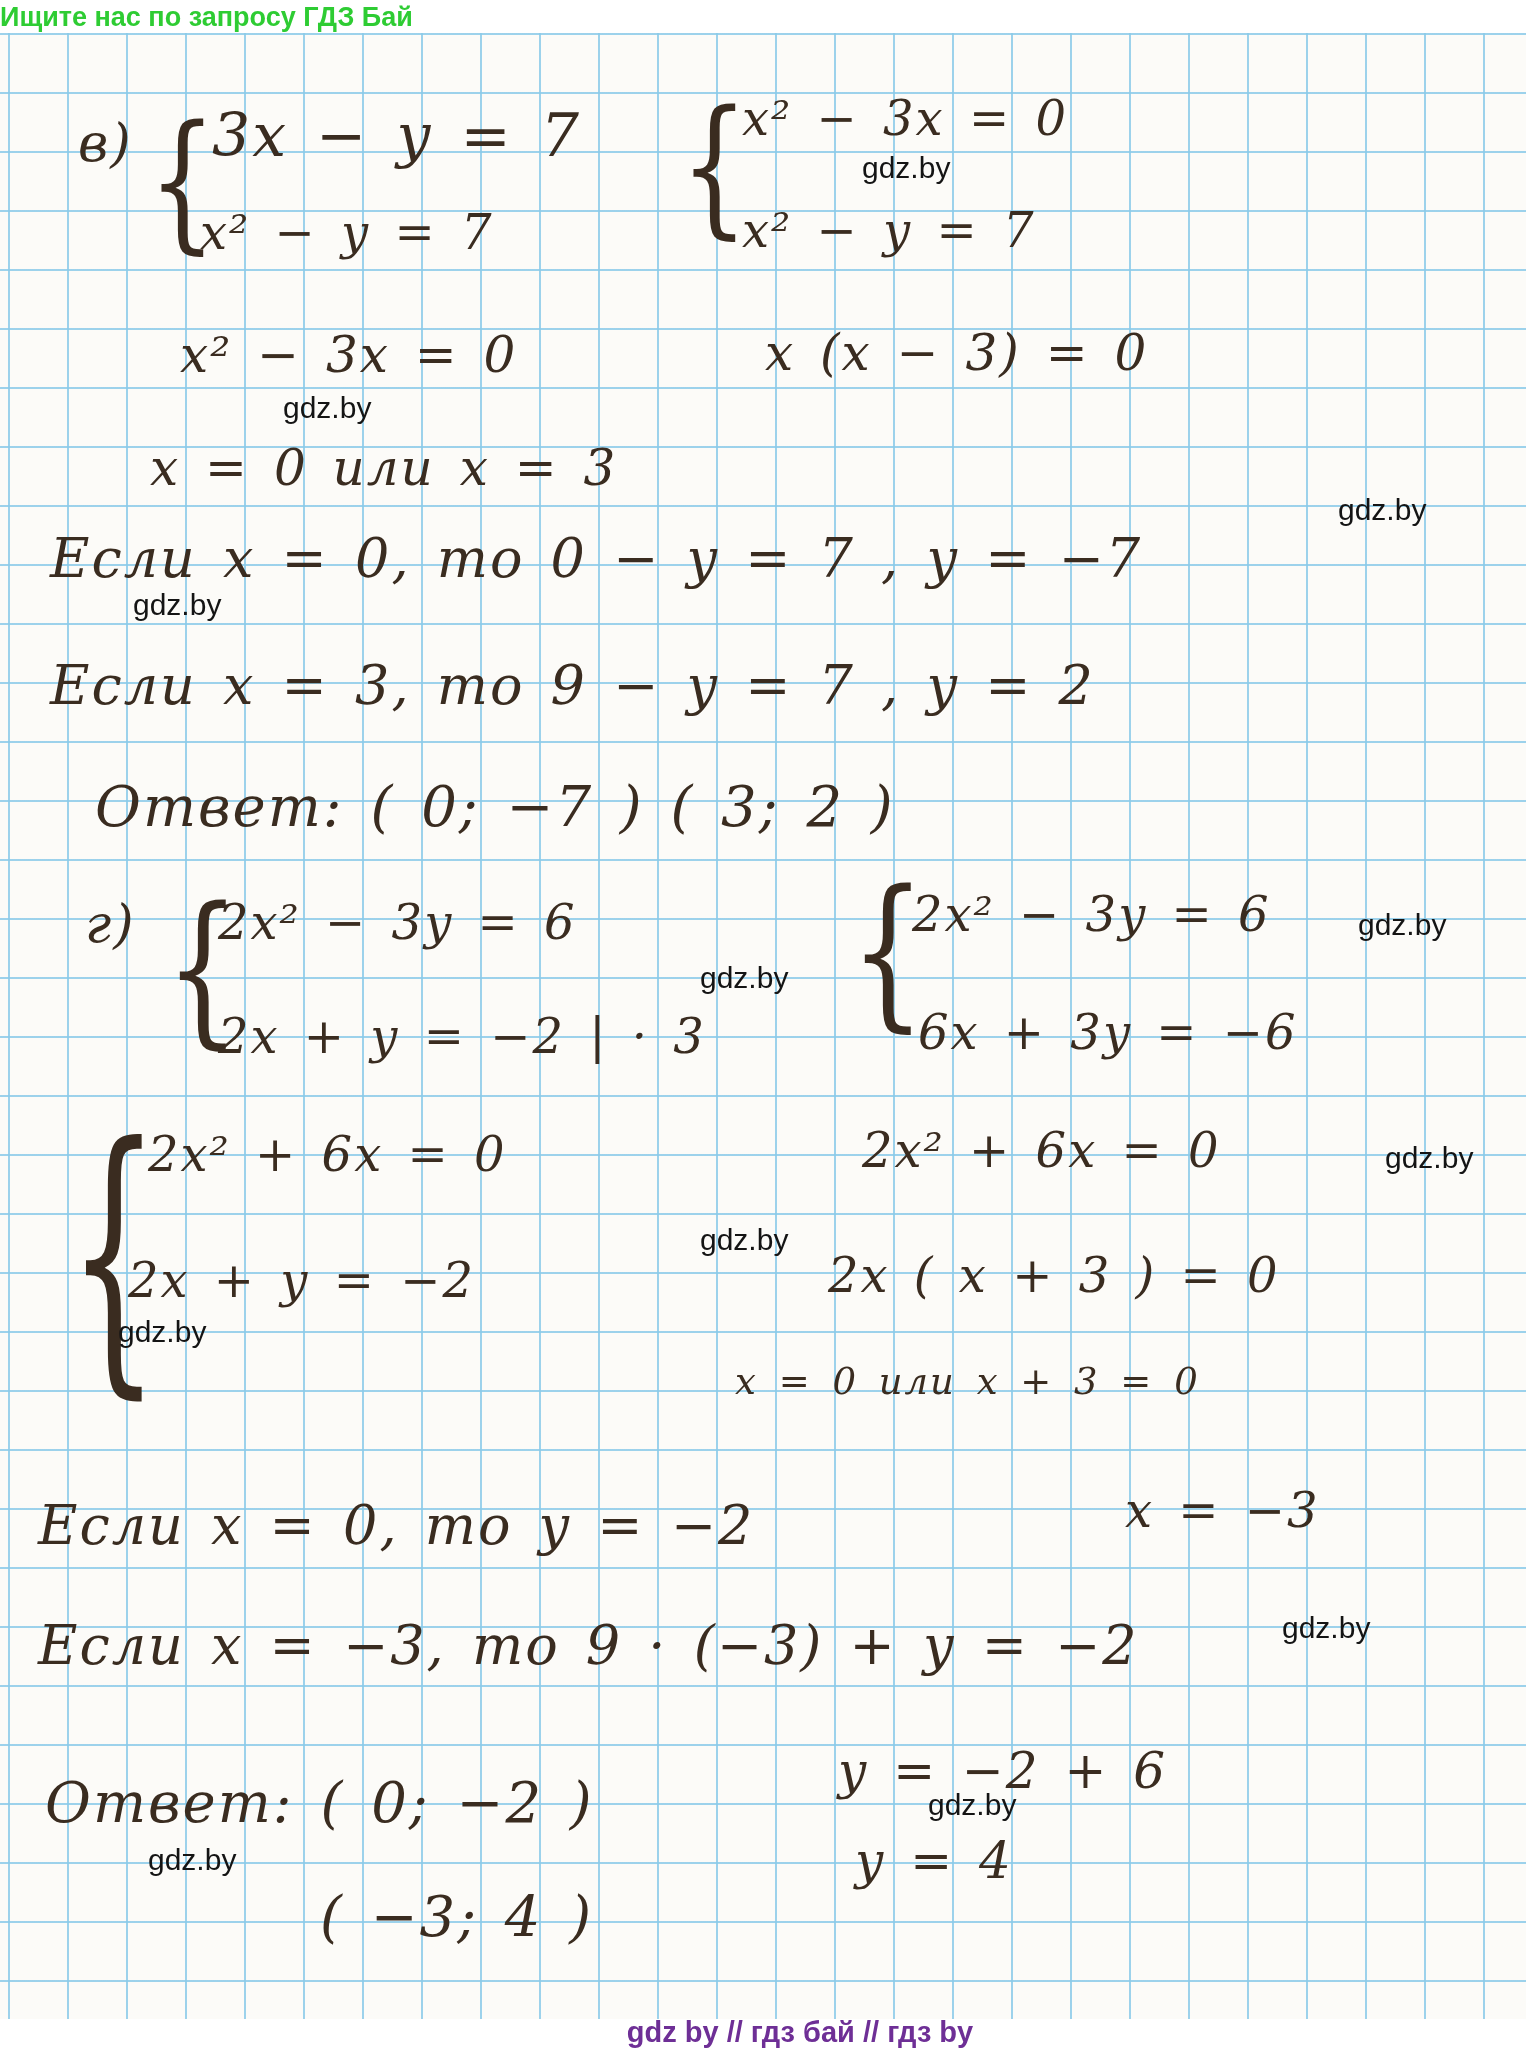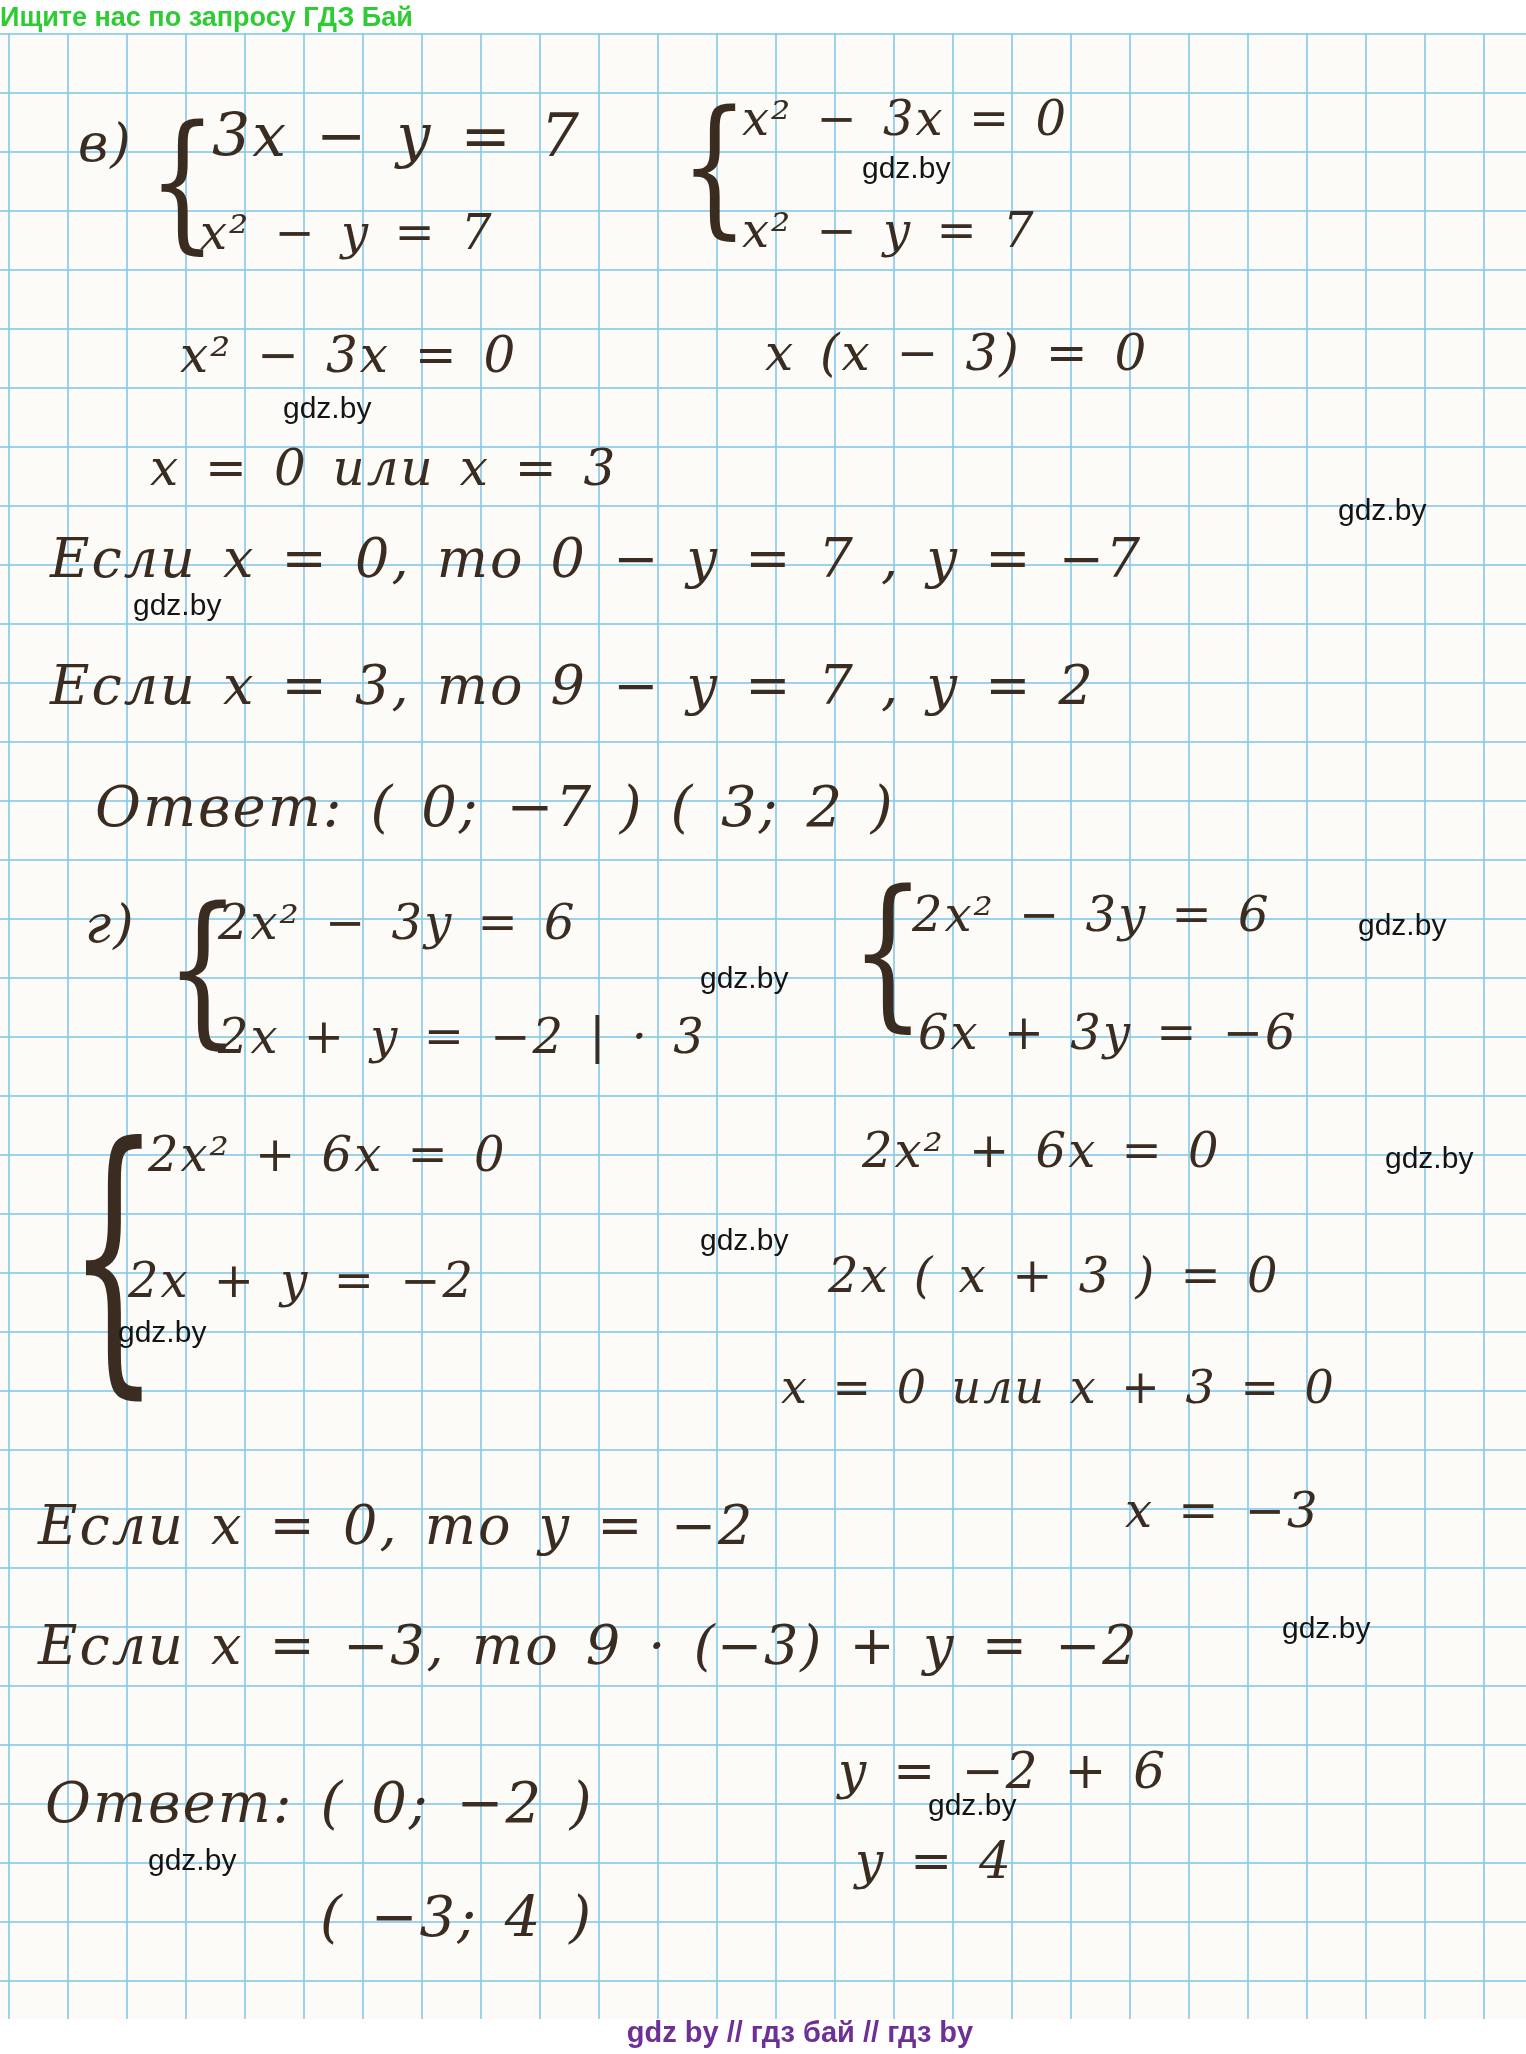--- a/index.html
+++ b/index.html
@@ -107,21 +107,21 @@
     <div class="brace" style="left:68px;top:1040px;font-size:200px;transform:scale(0.72,1.45);">{</div>
     <div class="hand" style="left:148px;top:1094px;font-size:48px;">2x² + 6x = 0</div>
     <div class="hand" style="left:862px;top:1090px;font-size:48px;">2x² + 6x = 0</div>
     <div class="wm" style="left:1385px;top:1108px;">gdz.by</div>
     <div class="wm" style="left:700px;top:1190px;">gdz.by</div>
 
     <div class="hand" style="left:128px;top:1220px;font-size:48px;">2x + y = −2</div>
     <div class="hand" style="left:828px;top:1215px;font-size:48px;">2x ( x + 3 ) = 0</div>
     <div class="wm" style="left:118px;top:1282px;">gdz.by</div>
 
-    <div class="hand" style="left:735px;top:1328px;font-size:46px;margin-left:46px;">x = 0  или  x + 3 = 0</div>
+    <div class="hand" style="left:735px;top:1328px;font-size:37px;">x = 0  или  x + 3 = 0</div>
 
     <div class="hand" style="left:38px;top:1462px;font-size:54px;">Если  x = 0,  то  y = −2</div>
     <div class="hand" style="left:1125px;top:1450px;font-size:48px;">x = −3</div>
 
     <div class="hand" style="left:38px;top:1582px;font-size:54px;">Если  x = −3,  то  9 · (−3) + y = −2</div>
     <div class="wm" style="left:1282px;top:1578px;">gdz.by</div>
 
     <div class="hand" style="left:838px;top:1710px;font-size:50px;">y = −2 + 6</div>
     <div class="wm" style="left:928px;top:1755px;">gdz.by</div>
 

